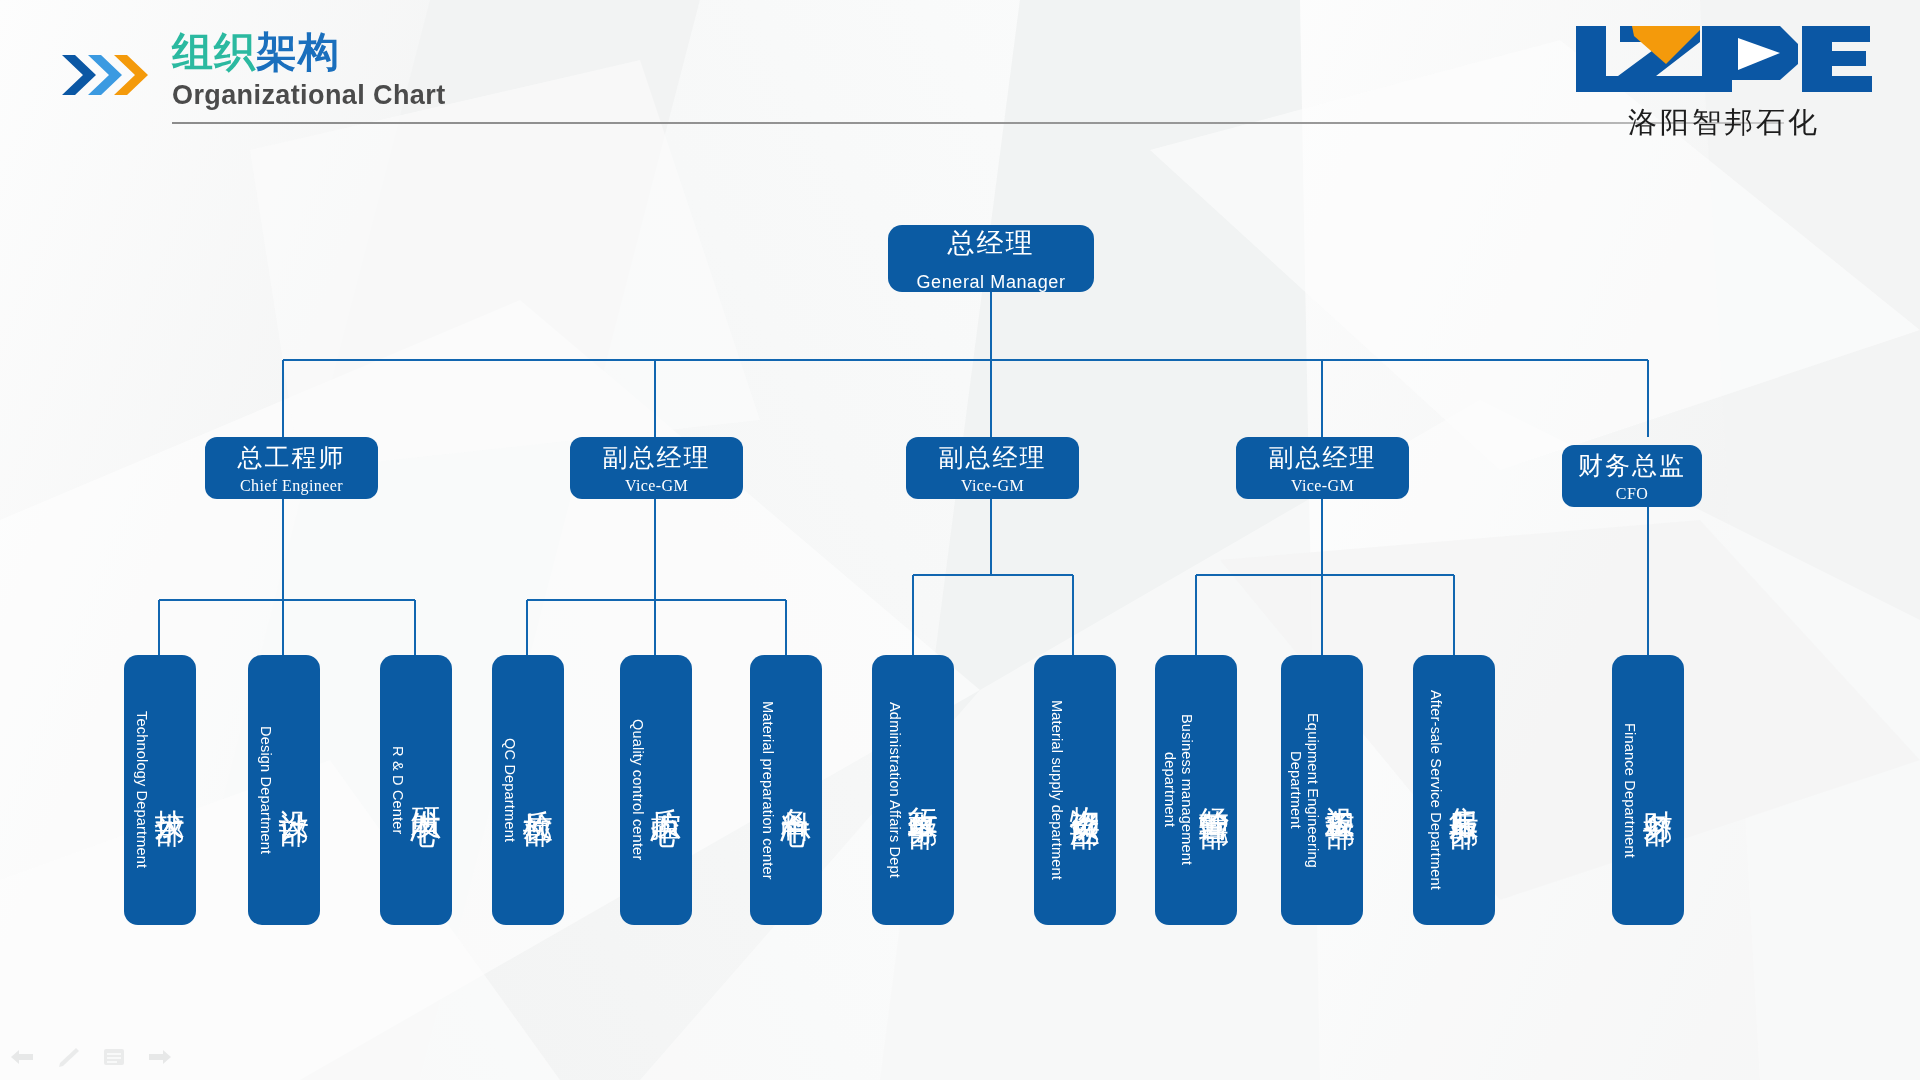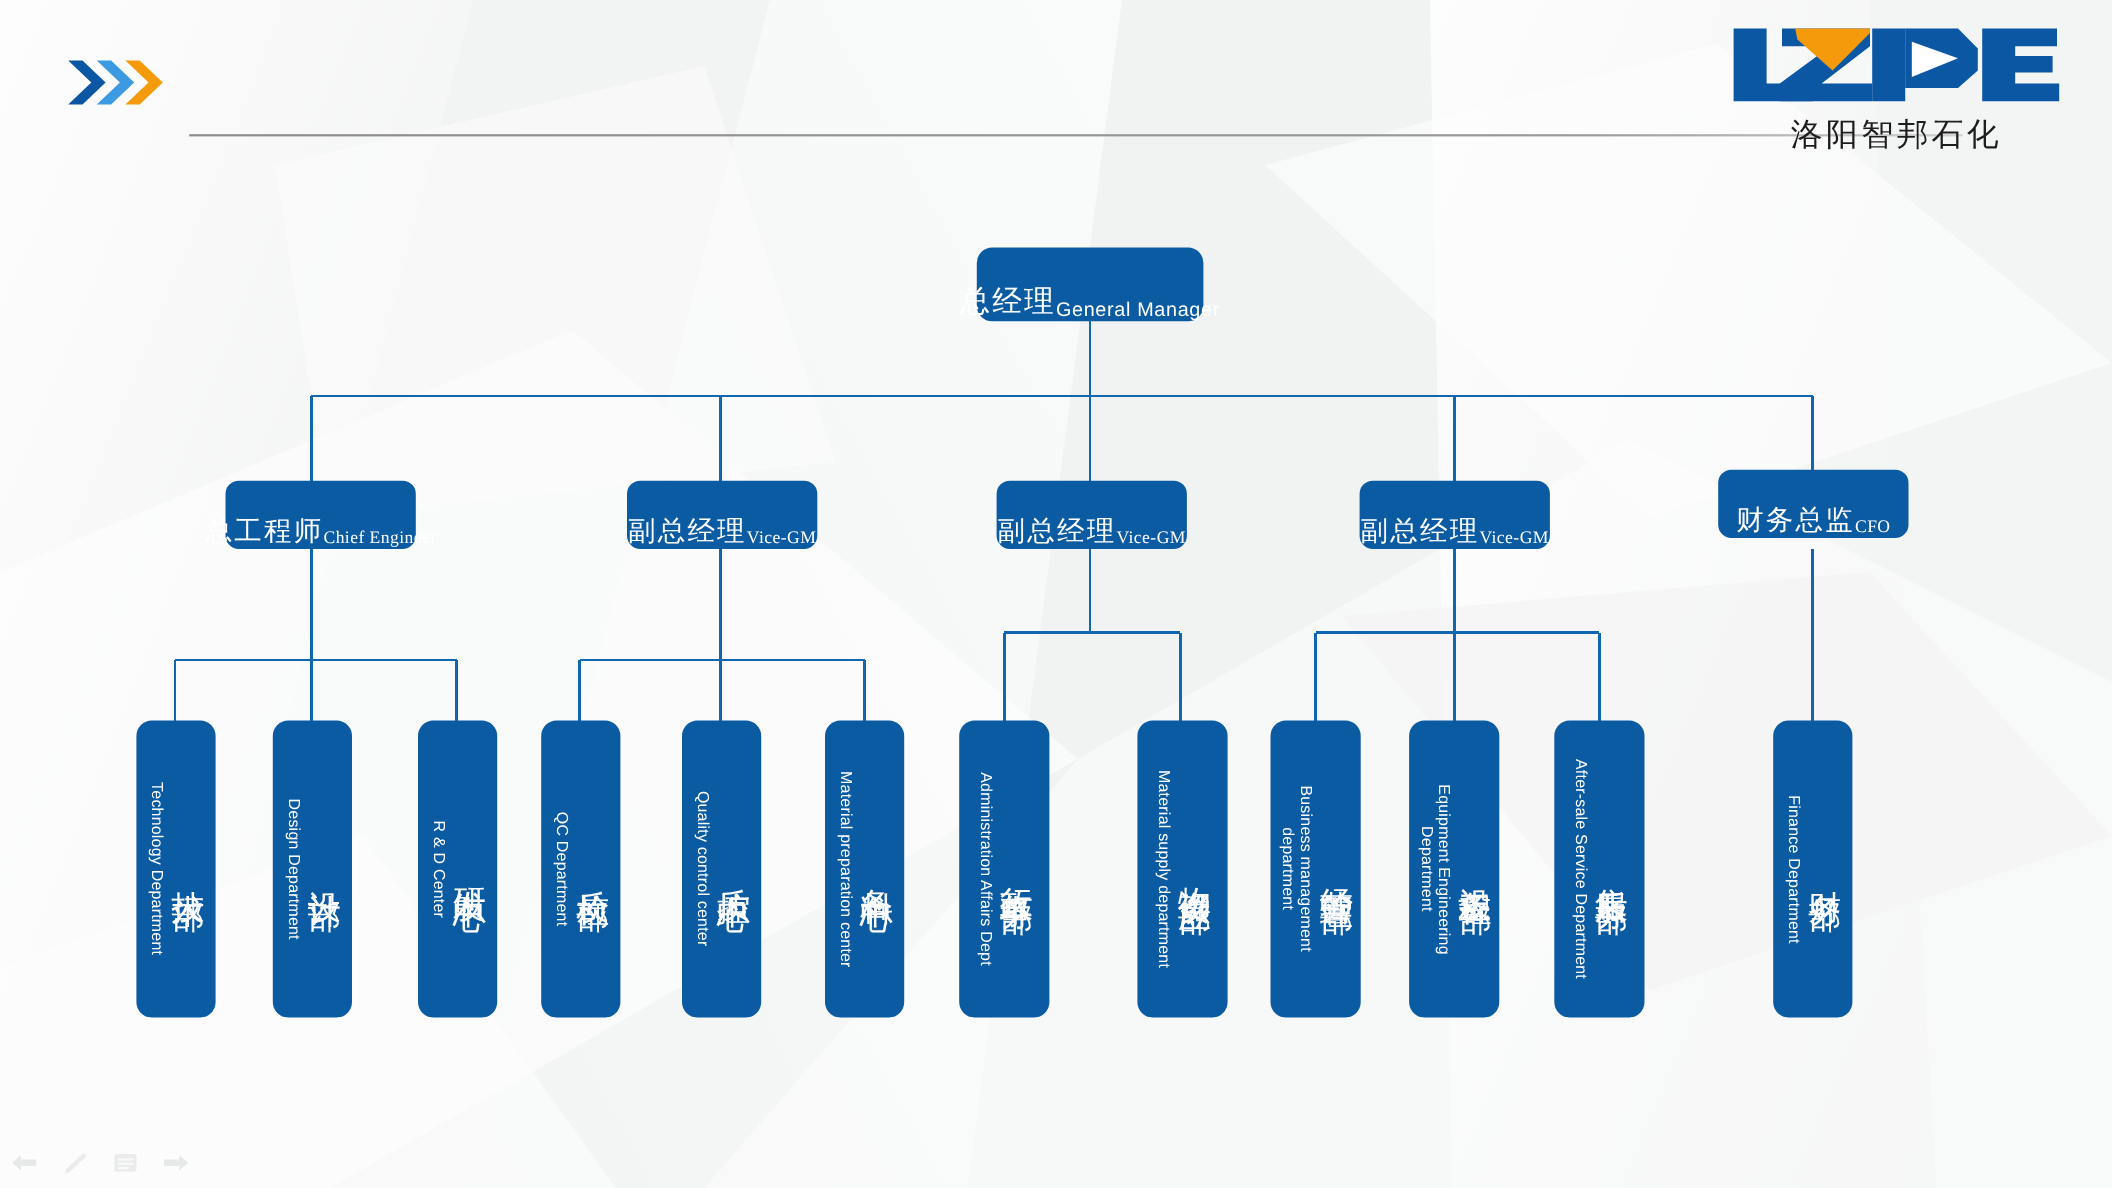--- a/index.html
+++ b/index.html
@@ -43,22 +43,22 @@
 
   
   #chart { position:absolute; left:0; top:0; width:1920px; height:1080px; z-index:3; }
   #links { position:absolute; inset:0; width:1920px; height:1080px; z-index:2; }
 
   .node {
     position:absolute;
     background:#0b5ba3;
     color:#ffffff;
     border-radius:12px;
-    display:flex; flex-direction:row;
-    align-items:flex-end; justify-content:center;
+    display:flex; flex-direction:column;
+    align-items:center; justify-content:center;
     z-index:4;
   }
   .node.lvl1 { border-radius:14px; }
 
   .node .cn {
     font-family:"DejaVu Serif","Liberation Serif",serif;
     font-weight:normal;
     white-space:nowrap;
   }
   .node .en {
@@ -134,20 +134,24 @@
 </svg>
 
 <div id="header">
 
   <svg id="chevrons" viewBox="0 0 92 46">
     <polygon points="0,3 13,3 34,23 13,43 0,43 21,23" fill="#0b57a4"></polygon>
     <polygon points="26,3 39,3 60,23 39,43 26,43 47,23" fill="#3b9ae1"></polygon>
     <polygon points="52,3 65,3 86,23 65,43 52,43 73,23" fill="#f49a0b"></polygon>
   </svg>
 
+  <div id="title-block">
+    <div id="title-cn"><span class="seg-a">组织</span><span class="seg-b">架构</span></div>
+    <div id="title-en">Organizational Chart</div>
+  </div>
 
   <div id="title-rule"></div>
 
   <div id="logo">
     <svg id="logo-mark" viewBox="0 0 300 78">
 
       <polygon points="2,6 32,6 32,56 74,56 74,72 2,72" fill="#0b57a4"></polygon>
 
       <polygon points="46,6 126,6 126,22 82,56 128,56 128,72 44,72 44,56 90,22 46,22" fill="#0b57a4"></polygon>
 
@@ -219,21 +223,21 @@
     <div class="en">Vice-GM</div>
   </div>
   <div class="node lvl2" style="left:906px; top:437px; width:173px; height:62px;">
     <div class="cn">副总经理</div>
     <div class="en">Vice-GM</div>
   </div>
   <div class="node lvl2" style="left:1236px; top:437px; width:173px; height:62px;">
     <div class="cn">副总经理</div>
     <div class="en">Vice-GM</div>
   </div>
-  <div class="node lvl2" style="left:1562px; top:427px; width:173px; height:62px;">
+  <div class="node lvl2" style="left:1562px; top:445px; width:140px; height:62px;">
     <div class="cn">财务总监</div>
     <div class="en">CFO</div>
   </div>
 
   <div class="node leaf" style="left:124px; top:655px; width:72px; height:270px;">
     <div class="cn-v">技术部</div>
     <div class="en-v">Technology Department</div>
   </div>
 
   <div class="node leaf" style="left:248px; top:655px; width:72px; height:270px;">

